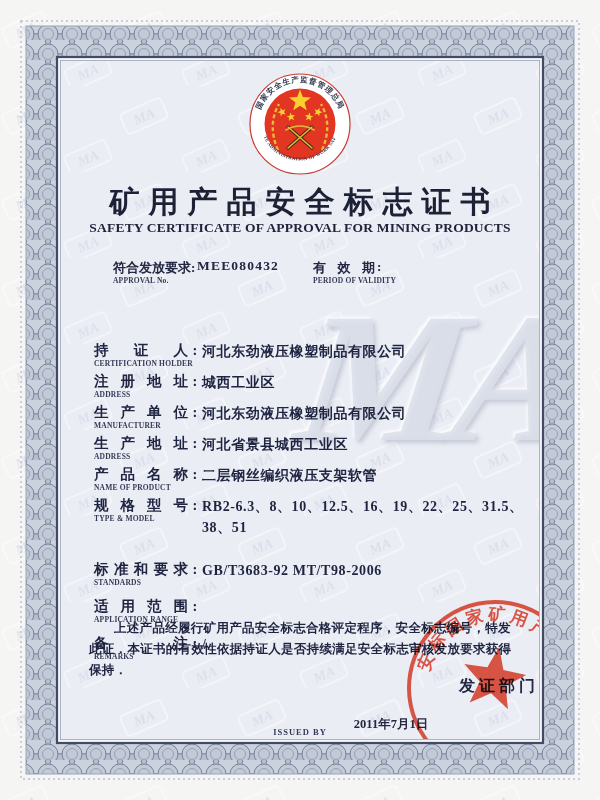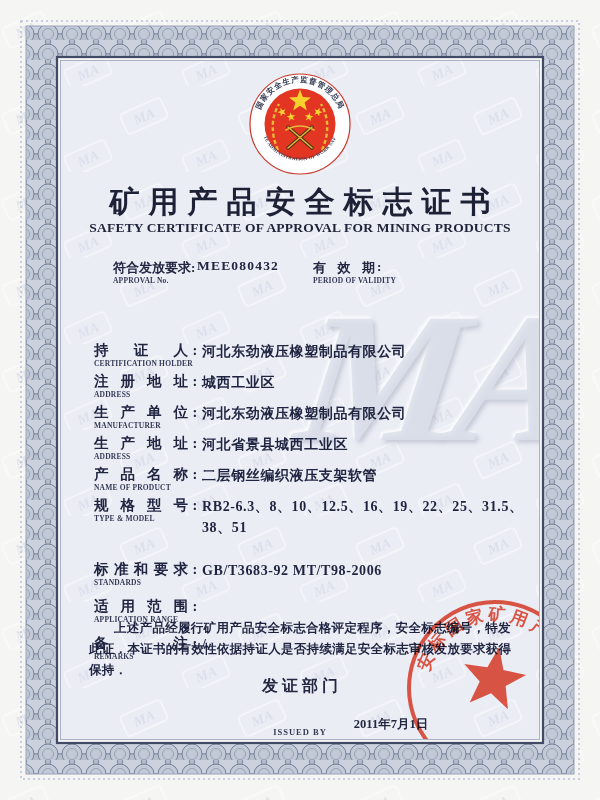--- a/index.html
+++ b/index.html
@@ -48,21 +48,21 @@
               letter-spacing:0.2px;color:#343a55;white-space:nowrap;}
   .fcolon{flex:none;width:14px;text-align:center;font-size:14.5px;font-weight:bold;line-height:16px;}
   .fval{flex:1;font-size:14px;font-weight:bold;line-height:21px;margin-top:-1px;
         letter-spacing:0.6px;color:#1f2440;}
 
   
   #statement{position:absolute;left:28px;top:557px;width:424px;font-size:12.5px;font-weight:bold;
              line-height:21px;text-indent:2em;letter-spacing:0.3px;color:#1f2440;}
 
   
-  #issuer-zh{position:absolute;left:0;top:615px;width:478px;text-align:center;font-size:16px;
+  #issuer-zh{position:absolute;left:0;top:615px;width:478px;text-align:right;font-size:16px;
              font-weight:bold;letter-spacing:4px;text-indent:4px;}
   #issuer-en{position:absolute;left:0;top:636px;width:478px;text-align:center;font-size:8.5px;
              font-weight:bold;letter-spacing:1px;color:#343a55;margin-top:30px;}
   #issue-date{position:absolute;left:260px;top:655px;width:140px;text-align:center;
               font-size:12.5px;font-weight:bold;}
 
   #stamp{position:absolute;left:339px;top:531px;width:210px;height:220px;
          mix-blend-mode:multiply;opacity:0.92;}
 </style>
 </head>

